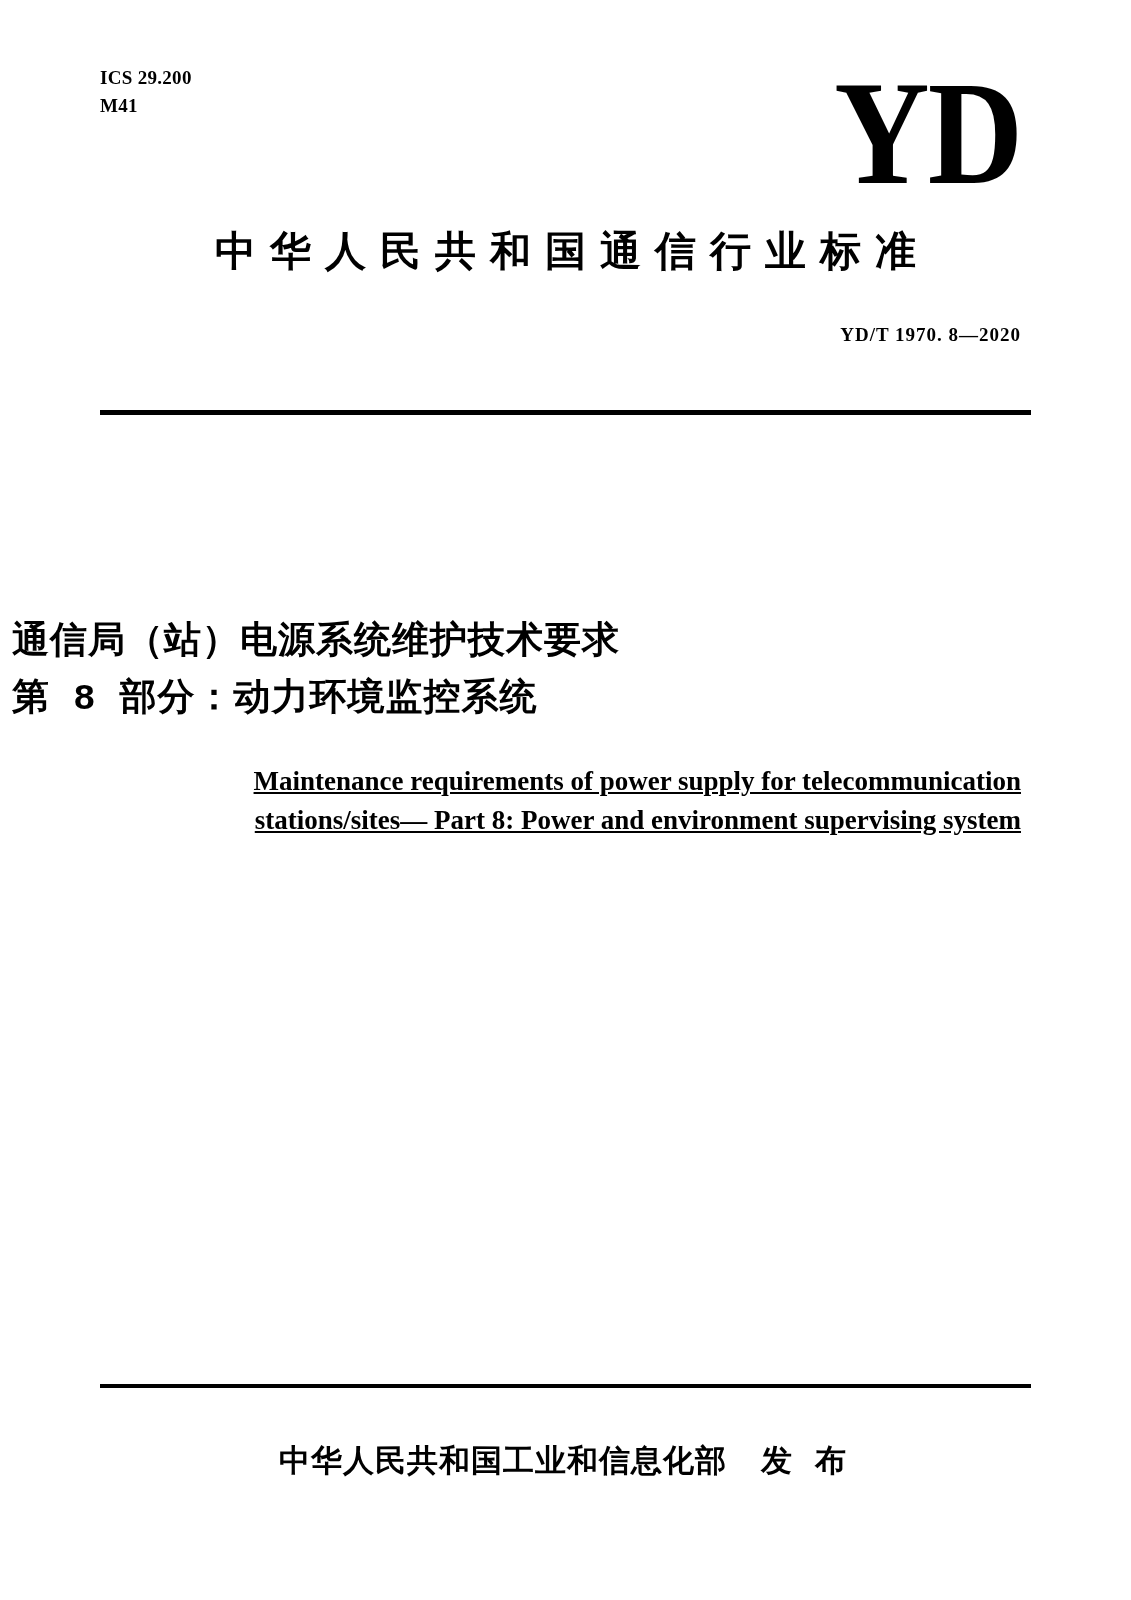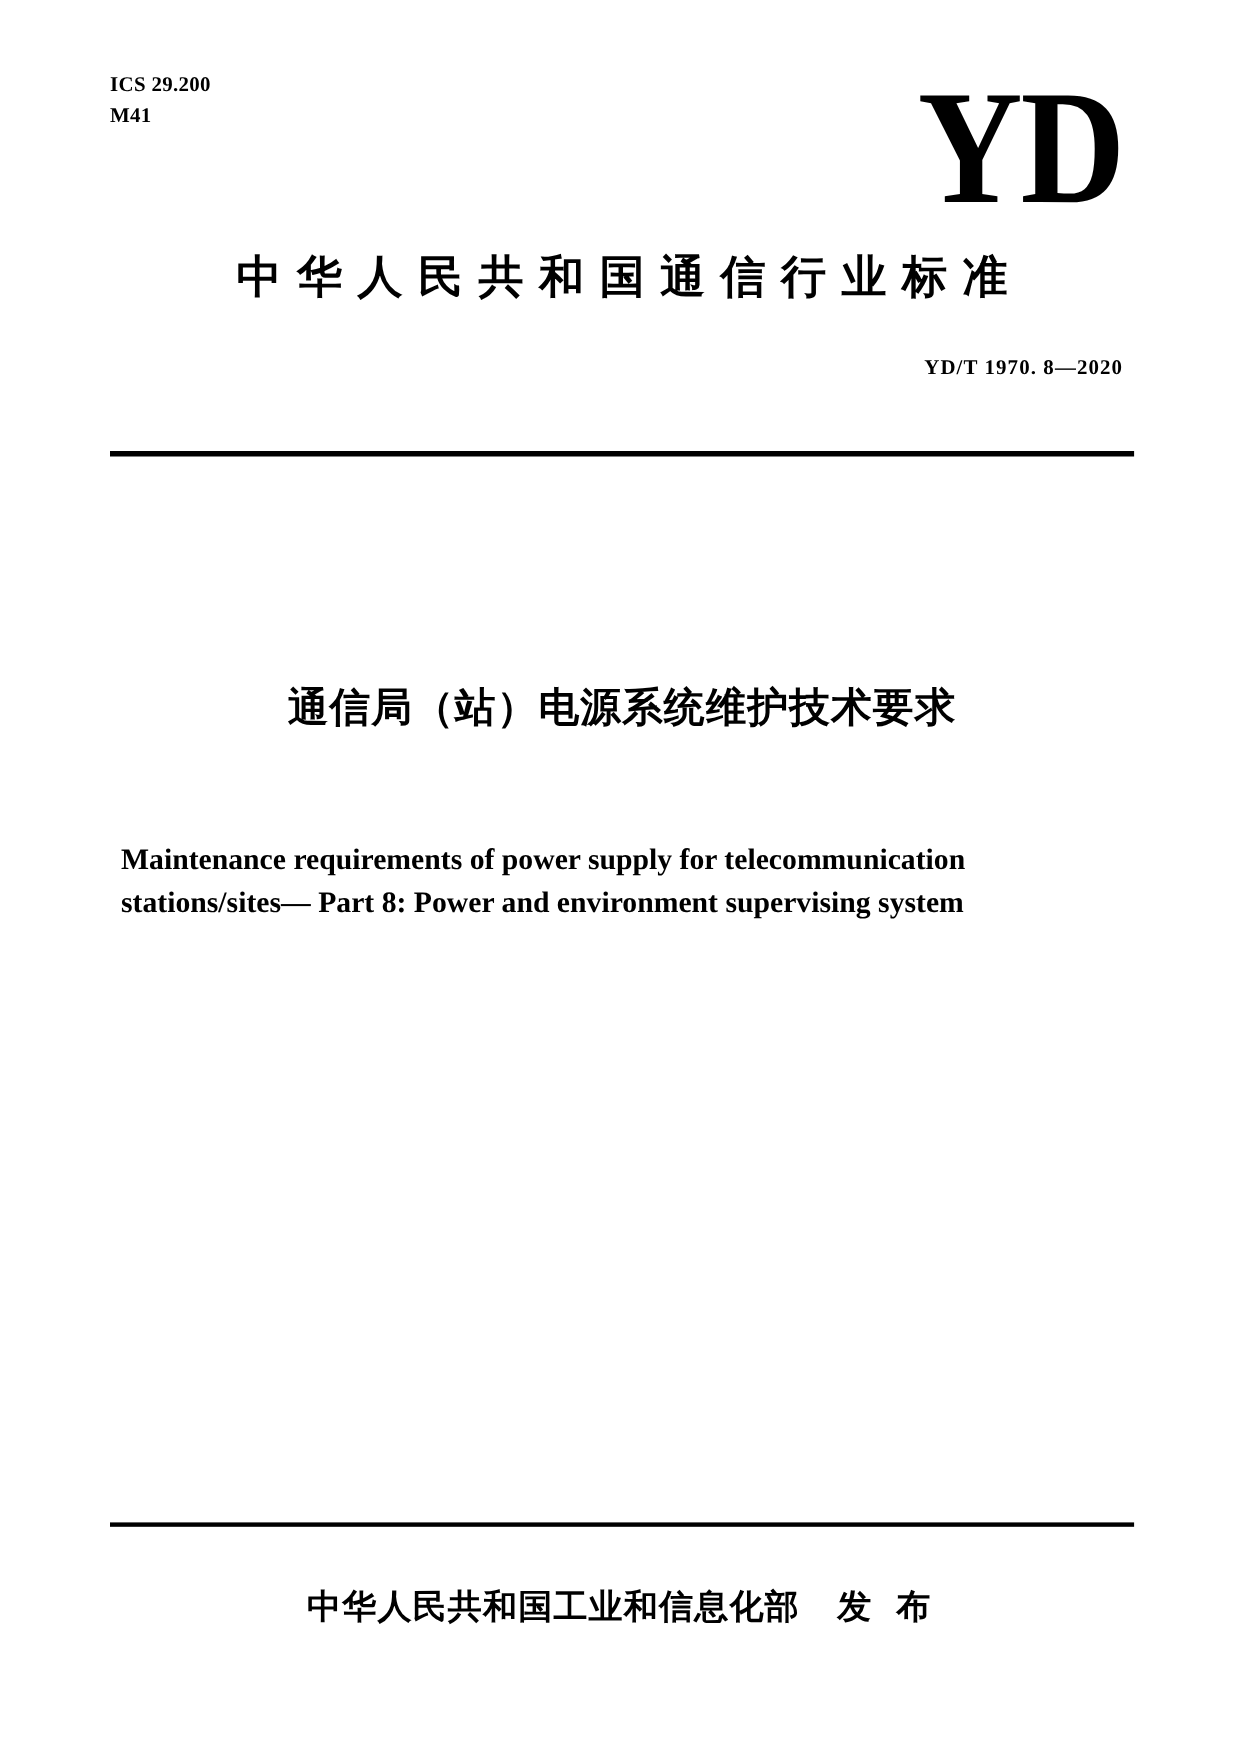--- a/index.html
+++ b/index.html
@@ -65,37 +65,38 @@
     left: 100px;
     right: 100px;
     top: 408px;
     border-top: 5px solid #000;
   }
   .doc-title-cn {
     position: absolute;
     left: 0;
     right: 0;
     top: 612px;
-    text-align: center;
-    font-family: Liberation Sans, sans-serif;
+    font-family: Liberation Mono, monospace;
     font-weight: bold;
     font-size: 37px;
     line-height: 1.55;
     letter-spacing: 1px;
+    padding-left: 12px;
   }
   .doc-title-en {
     position: absolute;
     left: 110px;
     right: 110px;
     top: 760px;
-    text-align: left;
+    text-align: right;
     font-family: "Liberation Serif", serif;
     font-weight: bold;
     font-size: 27px;
     line-height: 1.45;
+    text-decoration: underline;
   }
   .dates {
     position: absolute;
     left: 100px;
     right: 100px;
     top: 1320px;
     display: flex;
     justify-content: space-between;
     font-family: "DejaVu Sans", sans-serif;
     font-size: 25px;
@@ -138,20 +139,21 @@
   <div class="yd-logo">YD</div>
 
   <div class="nat-title">中华人民共和国通信行业标准</div>
 
   <div class="std-no">YD/T 1970. 8—2020</div>
 
   <div class="rule-top"></div>
 
   <div class="doc-title-cn">
     <div>通信局（站）电源系统维护技术要求</div>
+    <div>第 8 部分：动力环境监控系统</div>
   </div>
 
   <div class="doc-title-en">
     <div>Maintenance requirements of power supply for telecommunication</div>
     <div>stations/sites— Part 8: Power and environment supervising system</div>
   </div>
 
 
   <div class="rule-bottom"></div>
 

